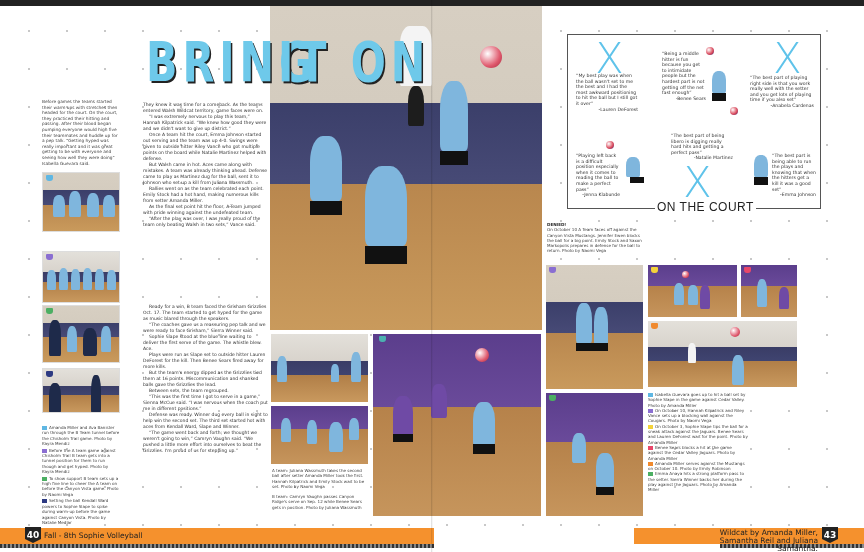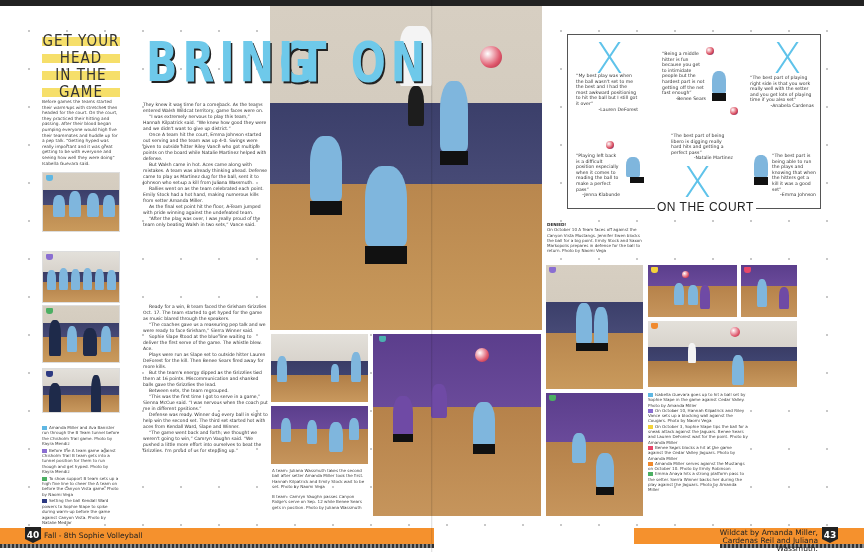--- a/index.html
+++ b/index.html
@@ -49,26 +49,20 @@
 .stripe{position:absolute;height:4px;background:repeating-linear-gradient(90deg,#333 0 2px,#888 2px 4px)}
 .pgnum{position:absolute;width:16px;height:16px;background:#222;color:#fff;font-size:9px;line-height:16px;text-align:center;clip-path:polygon(0 0,100% 0,100% 75%,50% 100%,0 75%);font-weight:bold}
 .foottxt{position:absolute;font-size:7.5px;color:#222;line-height:8px}
 </style>
 </head>
 <body>
 
 <div class="spread">
   <div class="topbar"></div>
 
-  <div class="abs headbox">
-    <span class="headline">GET YOUR</span>
-    <span class="headline">HEAD</span>
-    <span class="headline">IN THE</span>
-    <span class="headline">GAME</span>
-  </div>
   <div class="abs sidetext">Before games the teams started their warm ups with stretches then headed for the court. On the court, they practiced their hitting and passing. After their blood began pumping everyone would high five their teammates and huddle up for a pep talk. “Getting hyped was really important and it was great getting to be with everyone and seeing how well they were doing” Isabella Guevara said.</div>
 
   <div class="abs sidephoto photo court" style="top:172px;height:60px">
     <span class="tag" style="background:#5fb7e3"></span>
     <div class="player jersey-blue" style="left:10px;top:22px;width:12px;height:22px"></div>
     <div class="player jersey-blue" style="left:26px;top:18px;width:12px;height:26px"></div>
     <div class="player jersey-blue" style="left:44px;top:20px;width:12px;height:24px"></div>
     <div class="player jersey-blue" style="left:60px;top:22px;width:12px;height:22px"></div>
   </div>
   <div class="abs sidephoto photo court3" style="top:251px;height:52px">
@@ -253,17 +247,17 @@
   <div class="photo court2" style="left:546px;top:393px;width:97px;height:123px">
     <span class="tag" style="background:#4caf63"></span>
     <div class="player jersey-blue" style="left:26px;top:40px;width:14px;height:30px"></div>
     <div class="player jersey-blue" style="left:50px;top:60px;width:18px;height:34px"></div>
     <div class="shorts" style="left:50px;top:94px;width:18px;height:8px"></div>
   </div>
 
   <div class="abs foot-r"></div>
   <div class="stripe" style="left:720px;top:544px;width:144px"></div>
   <div class="foottxt" style="left:706px;top:529px;text-align:right;width:112px">Wildcat by Amanda Miller,</div>
-  <div class="foottxt" style="left:706px;top:537px;text-align:right;width:112px">Cardenas Reil and Juliana Wassmuth.</div>
+  <div class="foottxt" style="left:706px;top:537px;text-align:right;width:112px">Samantha Reil and Juliana Samantha.</div>
   <div class="pgnum" style="left:822px;top:527px">43</div>
 
   <div class="gutter"></div>
 </div>
 
 </body></html>

